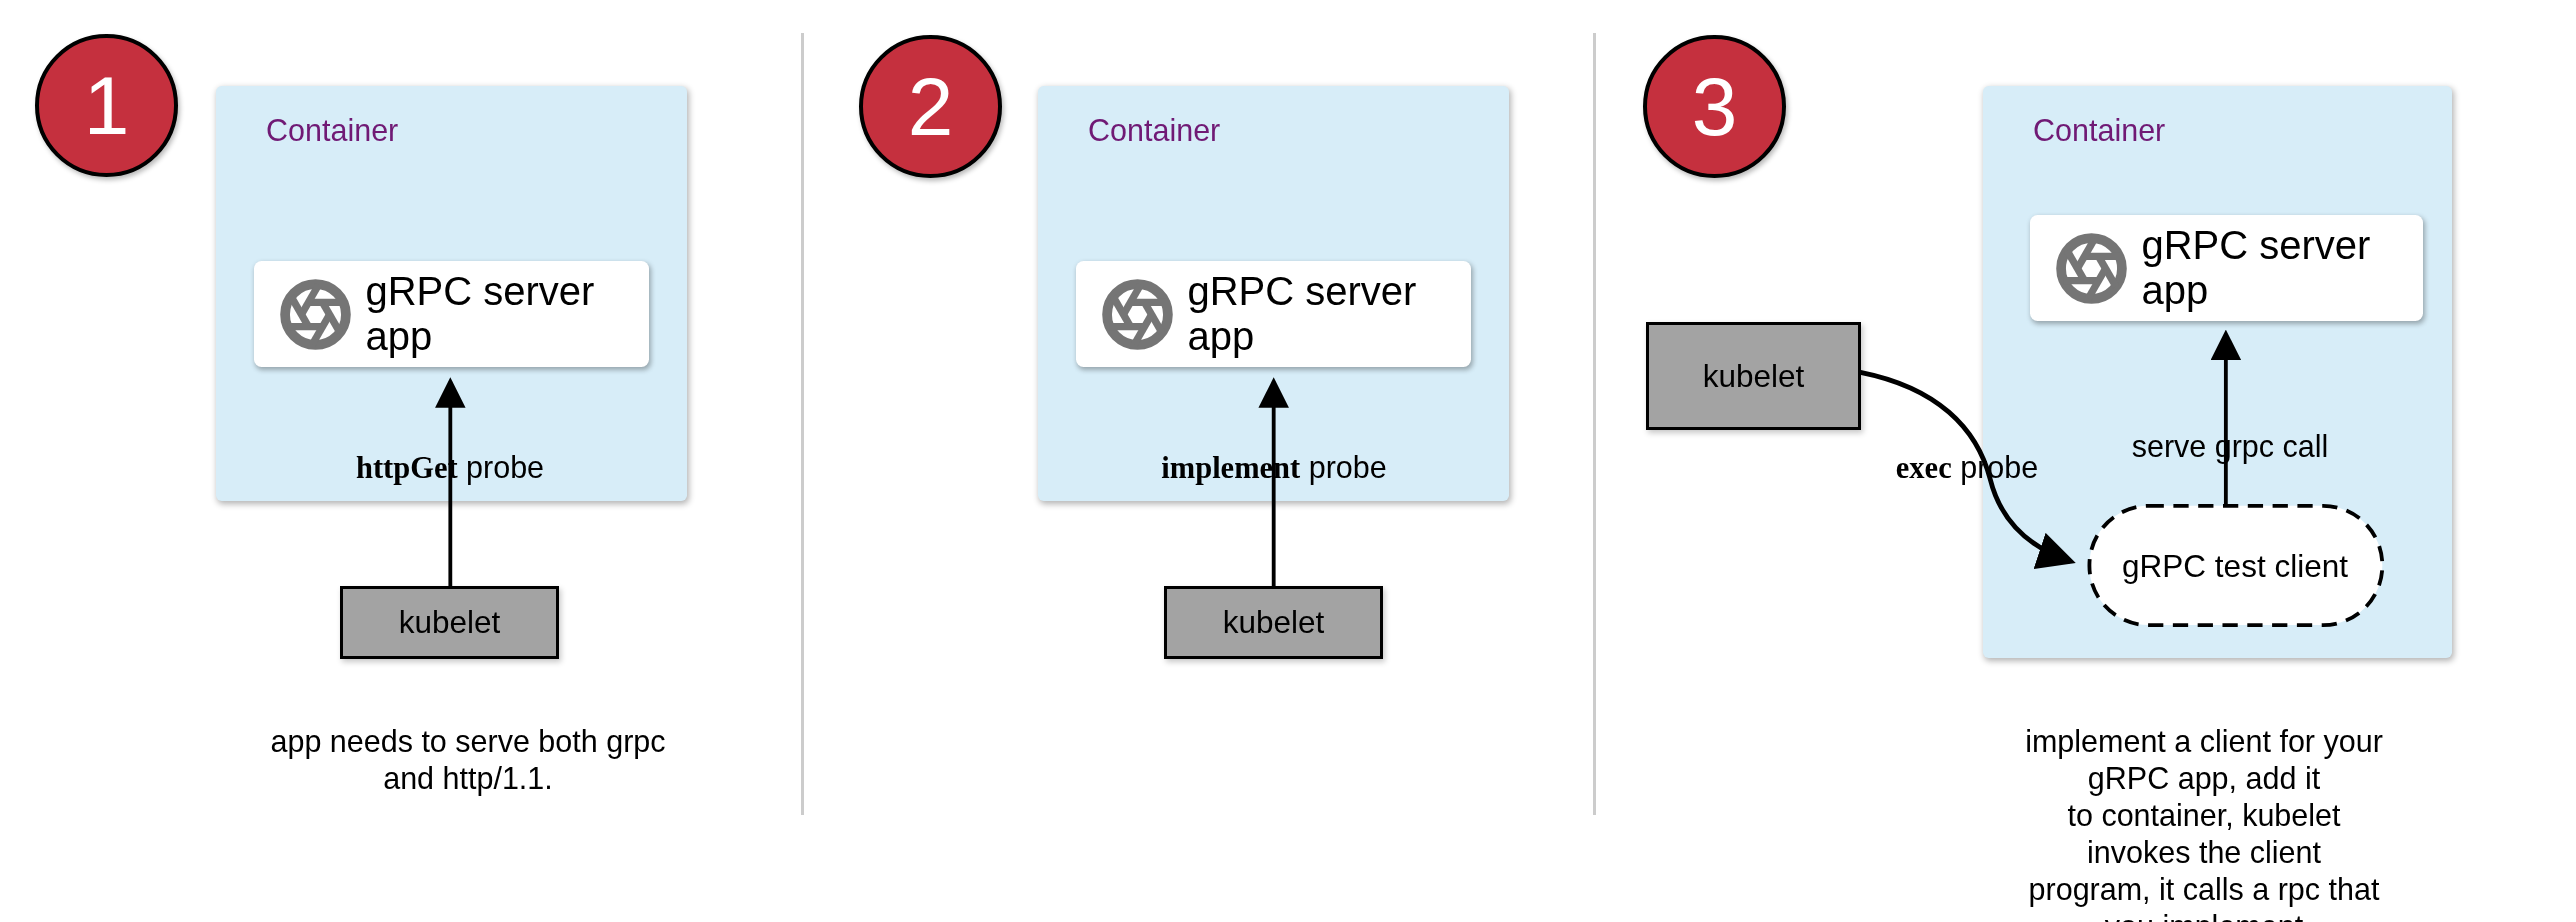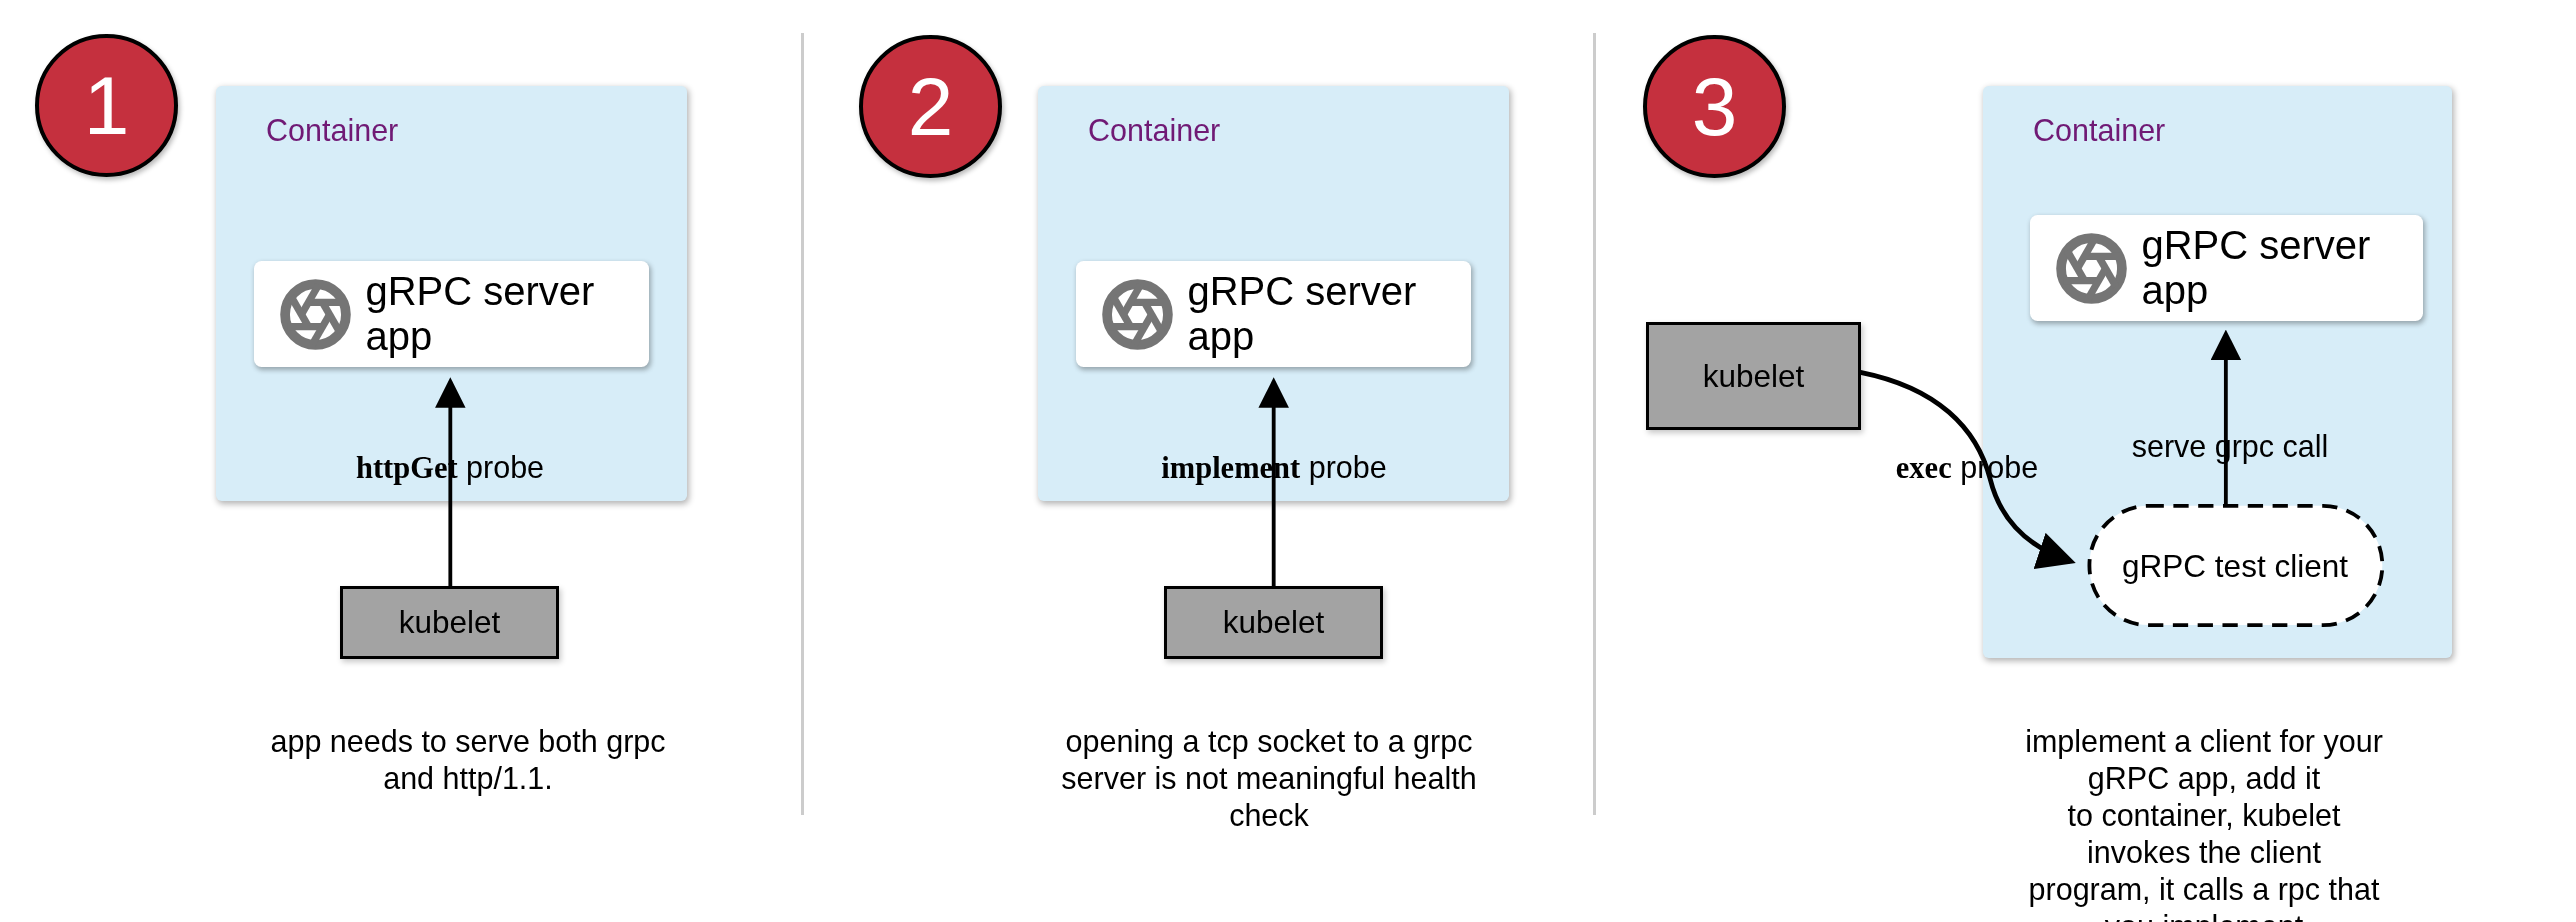--- a/index.html
+++ b/index.html
@@ -120,23 +120,20 @@
       <line x1="16.62" y1="12" x2="10.88" y2="21.94" stroke-width="2.4"></line>
     </svg>
     <span class="label">gRPC server app</span>
   </div>
   <div class="probe-label" style="left:1274px;top:450px;">
     <b>implement</b><span> probe</span>
   </div>
   <div class="kubelet-box" style="left:1164px;top:586px;width:219px;height:73px;">
     <span>kubelet</span>
   </div>
-  <div class="caption" style="left:1269px;top:723px;">opening a tcp socket to a grpc
-server is not meaningful health
-check</div>
 
   <div class="badge" style="left:1643px;top:35px;">
     <span>3</span>
   </div>
   <div class="container-box" style="left:1983px;top:86px;width:469px;height:572px;">
     <div class="container-label">Container</div>
   </div>
   <div class="appbox" style="left:2030px;top:215px;width:393px;height:106px;">
     <svg class="aperture" viewBox="0 0 24 24" fill="none" stroke="#757575" stroke-width="3.2">
       <circle cx="12" cy="12" r="10"></circle>

